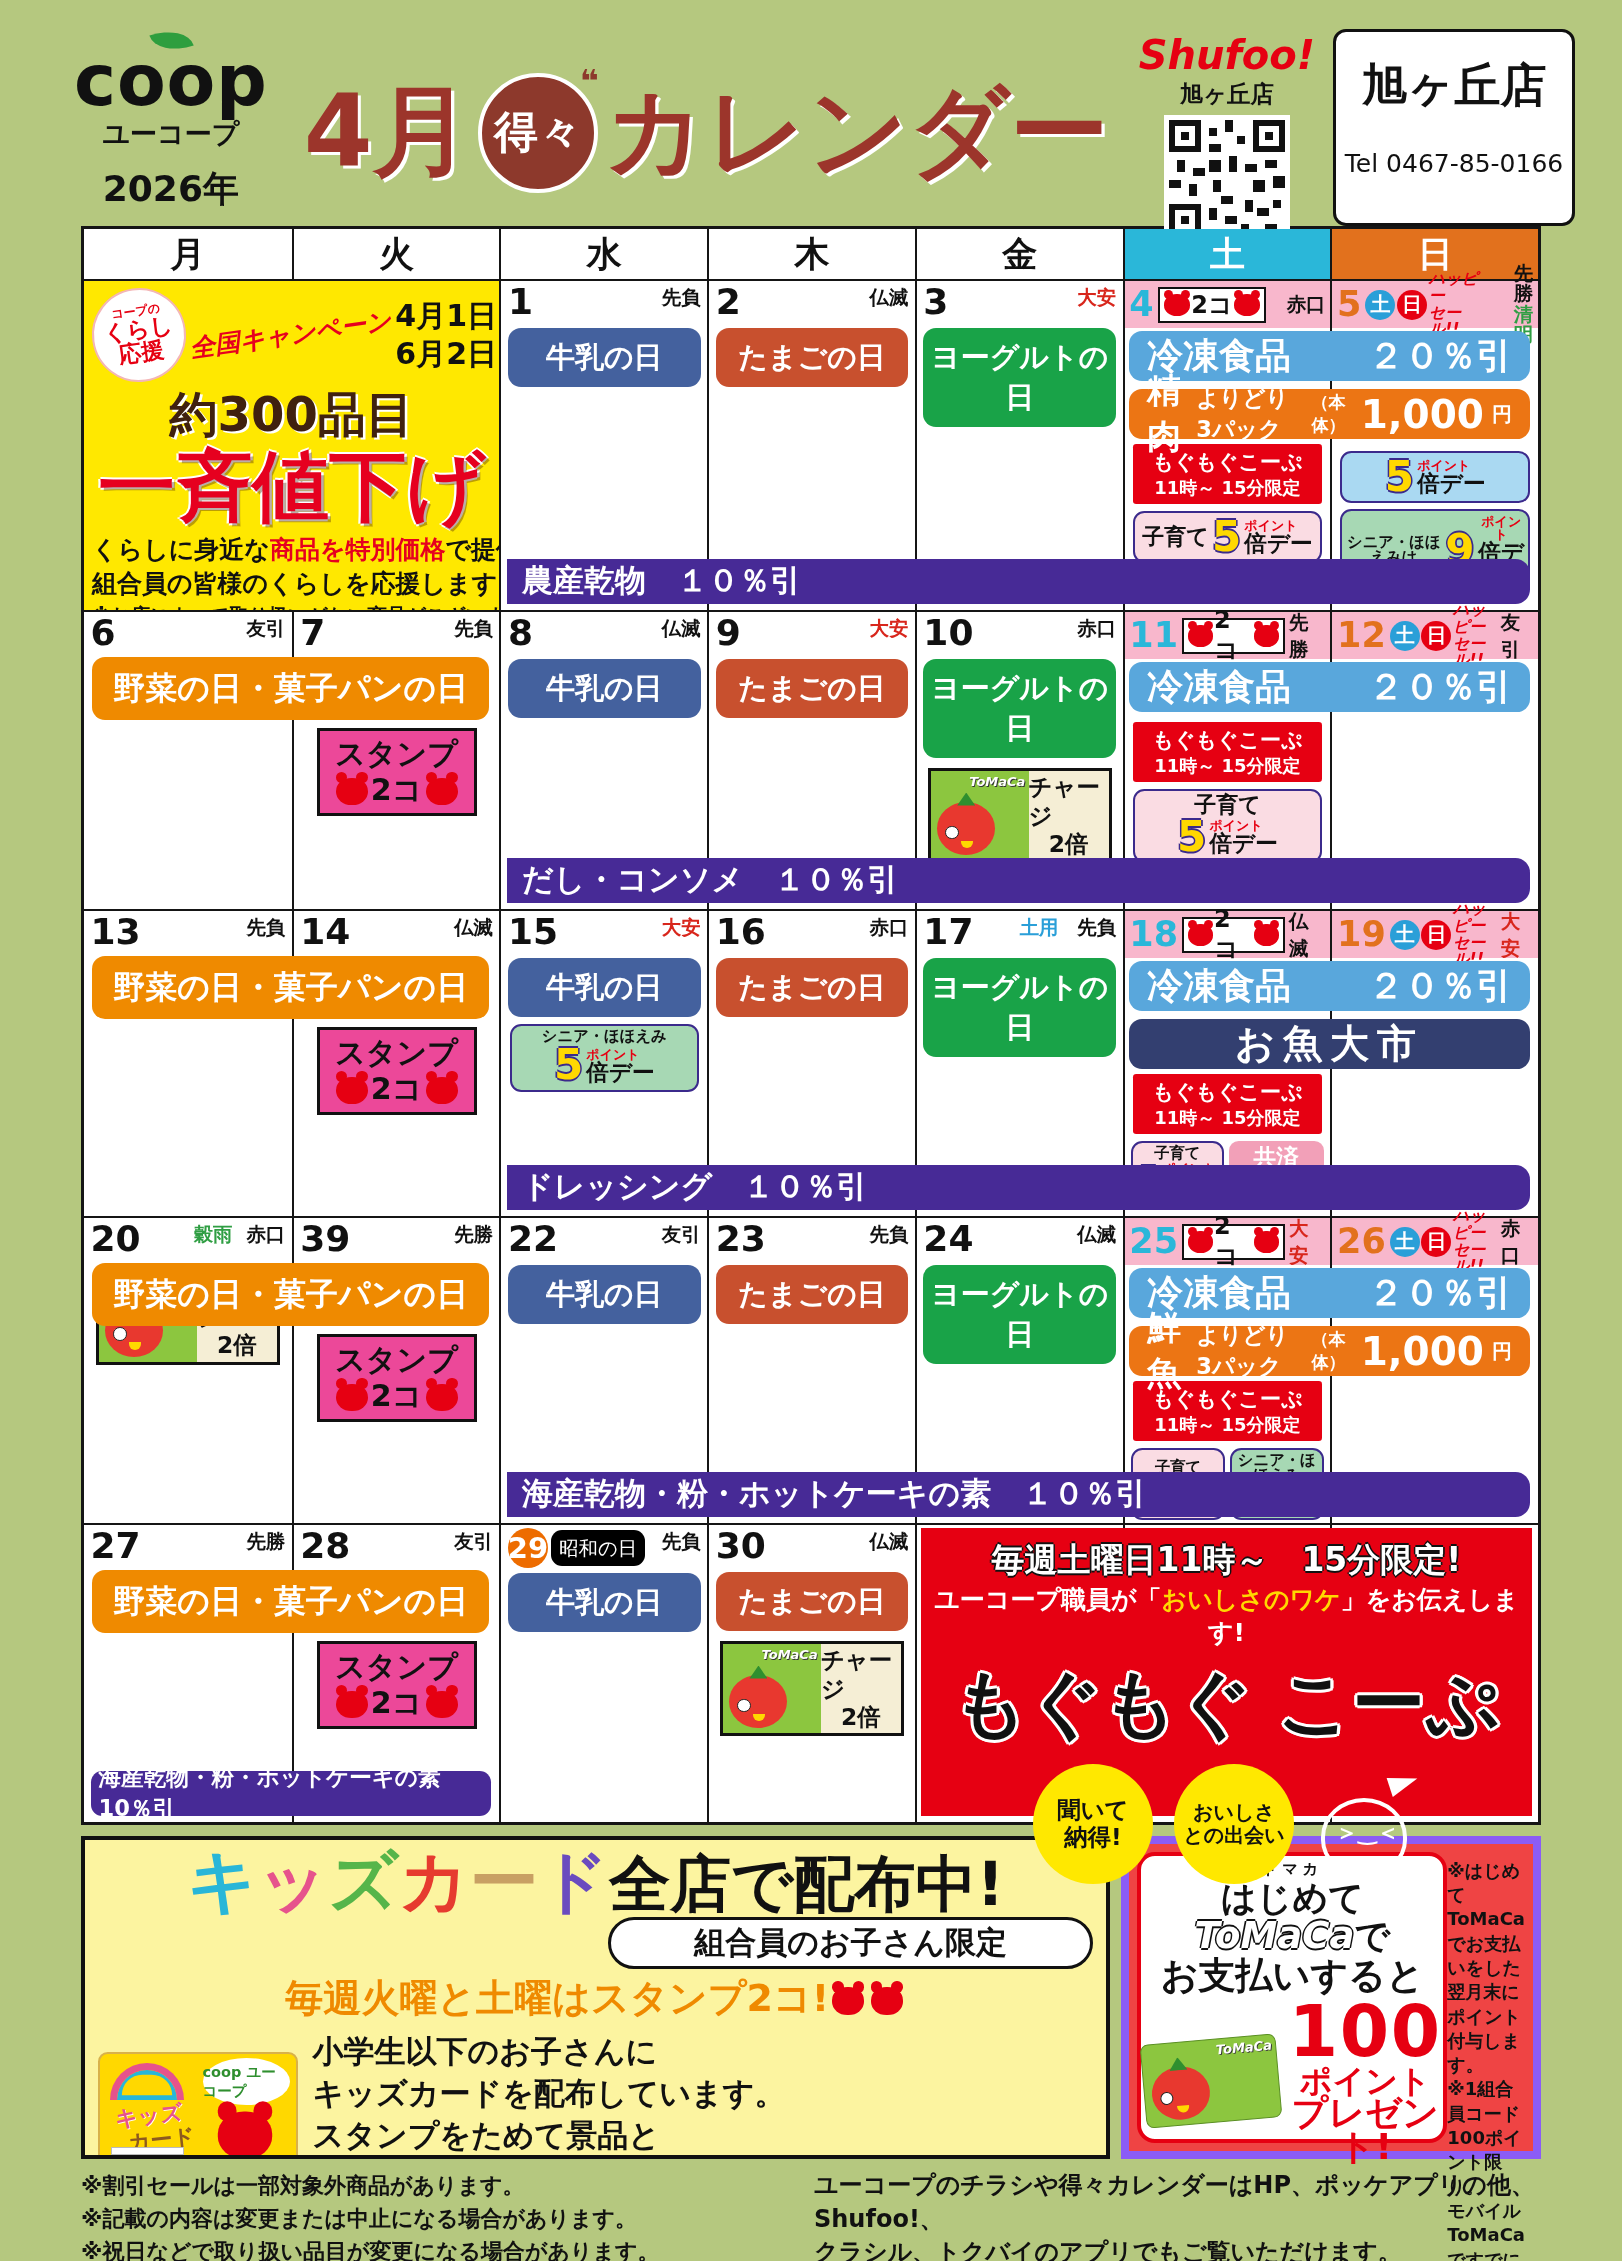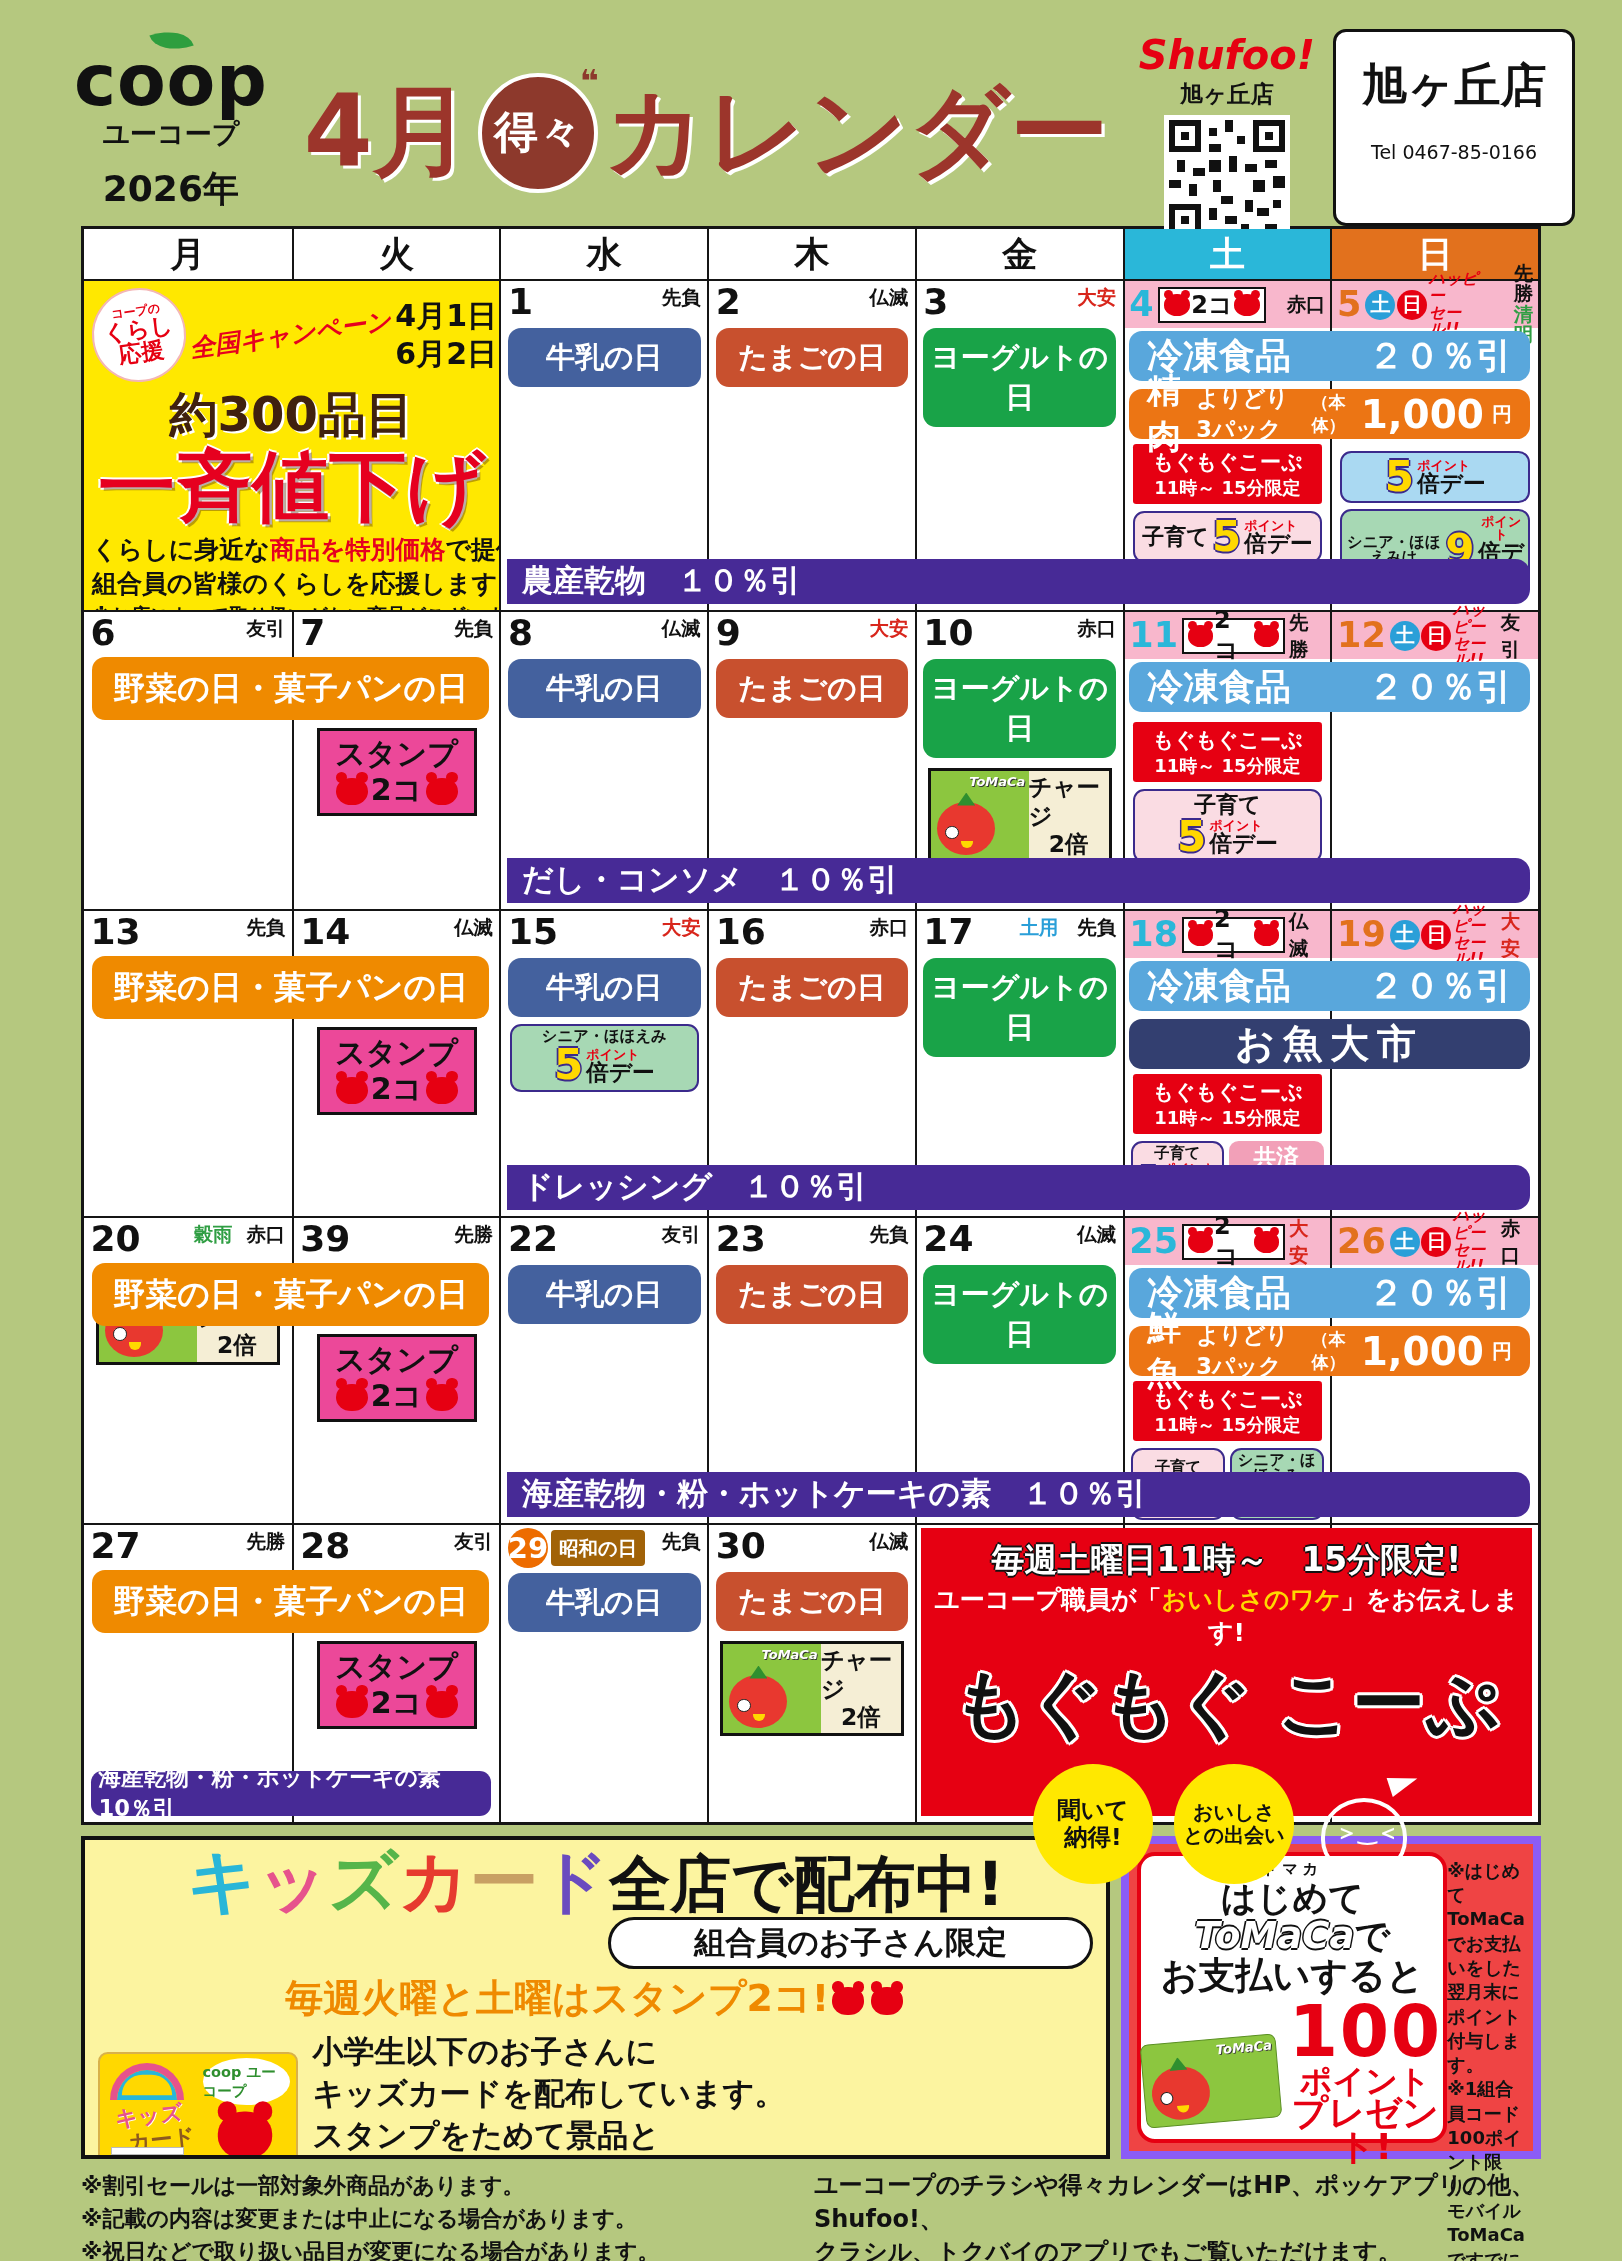--- a/index.html
+++ b/index.html
@@ -15,21 +15,21 @@
 .title{display:flex;align-items:center;margin-left:36px;margin-top:37px;color:#9c352b;font-weight:bold;white-space:nowrap}
 .t-month,.t-rest{font-size:99px;text-shadow:3.2px 3.2px 0 #fff}
 .t-badge{width:120px;height:120px;background:#8d392c;border:4.8px solid #fff;border-radius:50%;color:#fff;display:flex;align-items:center;justify-content:center;font-size:44px;margin:0 6.5px;flex:none;position:relative}
 .t-badge .spark{position:absolute;top:-14.5px;right:-4.8px;color:#8d392c;font-size:32px}
 .shufoo{margin-left:auto;text-align:center;margin-top:3.2px;flex:none}
 .shufoo-brand{color:#e60012;font-size:40px;font-weight:bold;font-style:italic}
 .shufoo-store{font-size:23.4px;font-weight:bold}
 .qr{width:126px;height:126px;background:#fff;margin:4.8px auto 0;padding:4.8px}
 .storebox{width:242px;flex:none;border:3.2px solid #111;border-radius:13px;background:#fff;margin-left:18px;padding:22.6px 6.5px 16px;text-align:center;height:197px}
 .store-name{font-size:46px;font-weight:bold}
-.store-tel{font-size:19px;margin-top:24px}
+.store-tel{font-size:25px;margin-top:32px}
 
 .cal{margin:0 81px;border:3.2px solid #151515;background:#fff}
 .dhead{display:grid;grid-template-columns:repeat(7,1fr);height:50px}
 .hcell{display:flex;align-items:center;justify-content:center;font-size:35px;font-weight:bold;border-left:2.4px solid #151515;background:#fff}
 .hcell:first-child{border-left:none}
 .hcell.sat{background:#2ab7d9;color:#fff}
 .hcell.sun{background:#e2711d;color:#fff}
 .week{display:grid;grid-template-columns:repeat(7,1fr);position:relative;border-top:2.4px solid #151515;background:#fff}
 .w1{height:331px}.w2{height:299px}.w3{height:307px}.w4{height:307px}.w5{height:299px}
 .cell{border-left:2.4px solid #151515;background:#fff;padding:3.2px 6.5px;position:relative}
@@ -88,21 +88,21 @@
 .tcard{width:184px;height:95px;border:3.2px solid #111;display:flex;margin:9.7px auto 0;background:#fff}
 .tcl{width:55%;background:#8cc63f;position:relative}
 .tlogo{position:absolute;top:3.2px;right:3.2px;color:#fff;font-weight:bold;font-size:13px;font-style:italic;text-shadow:0.8px 0.8px 0 #333}
 .tomato{position:absolute;left:6.5px;bottom:4.8px;width:58px;height:53px;background:#e8382f;border-radius:50%}
 .tomato .stem{position:absolute;top:-9.7px;left:20px;width:18px;height:13px;background:#2f8f2f;clip-path:polygon(50% 0,0 100%,100% 100%)}
 .tomato .eye{position:absolute;bottom:16px;left:8px;width:13.7px;height:13.7px;background:#fff;border:1.6px solid #222;border-radius:50%}
 .tomato .mouth{position:absolute;bottom:7.3px;left:24px;width:12px;height:7.3px;background:#ffd800;border-radius:0 0 6.5px 6.5px}
 .tcr{width:45%;background:#f5eed5;display:flex;flex-direction:column;align-items:center;justify-content:center;font-weight:bold;font-size:23.4px;line-height:1.2}
 .d29c{display:flex;align-items:center;gap:3.2px}
 .n29{width:40px;height:40px;background:#ed6c00;border-radius:50%;color:#fff;font-size:29px;font-weight:bold;display:flex;align-items:center;justify-content:center;flex:none}
-.showa{background:#a16207;color:#fff;border-radius:4px;font-size:19.4px;font-weight:bold;padding:4.8px 8px;white-space:nowrap}
+.showa{background:#000000;color:#fff;border-radius:11px;font-size:19.4px;font-weight:normal;padding:4.8px 8px;white-space:nowrap}
 .mogub{left:calc(400%/7 + 6.5px);right:6.5px;top:3.2px;bottom:6.5px;background:#e60012;color:#fff;text-align:center;padding:9.7px 6.5px;z-index:4}
 .mb1{font-size:33px;font-weight:bold;text-shadow:-1.6px 0 #111,1.6px 0 #111,0 -1.6px #111,0 1.6px #111}
 .mb2{font-size:25px;font-weight:bold;}
 .mb2 .hl{color:#ffd800}
 .mbt{font-size:73px;font-weight:bold;color:#111;margin-top:6.5px;white-space:nowrap;text-shadow:-3.2px 0 #fff,3.2px 0 #fff,0 -3.2px #fff,0 3.2px #fff,-2.4px -2.4px #fff,2.4px 2.4px #fff,-2.4px 2.4px #fff,2.4px -2.4px #fff}
 .mbb{display:flex;align-items:center;justify-content:center;gap:21px;margin-top:9.7px}
 .oval{width:120px;height:120px;background:#ffe800;border-radius:50%;display:flex;flex-direction:column;align-items:center;justify-content:center;color:#111;font-weight:bold;font-size:23.4px;line-height:1.15;flex:none}
 .oval.o2{font-size:20px}
 .masc{position:relative;width:105px;height:103px;flex:none}
 .masc .body{width:86px;height:78px;border:4.8px solid #fff;border-radius:50% 50% 46% 46%;position:absolute;bottom:0;left:6.5px}

